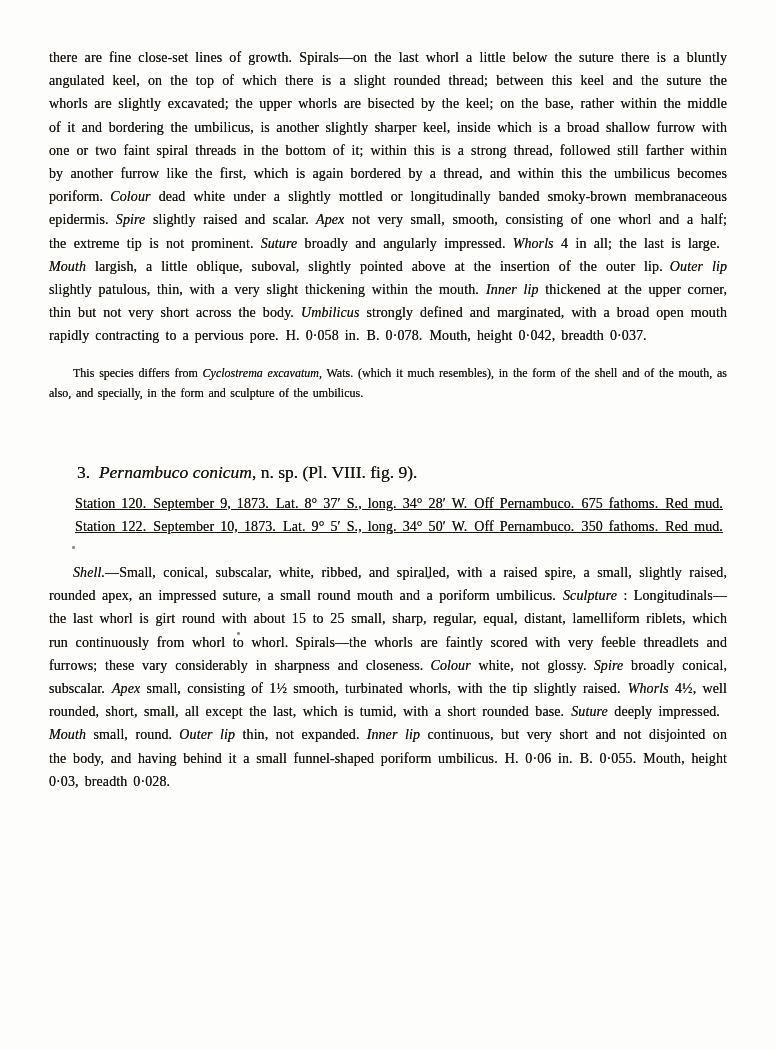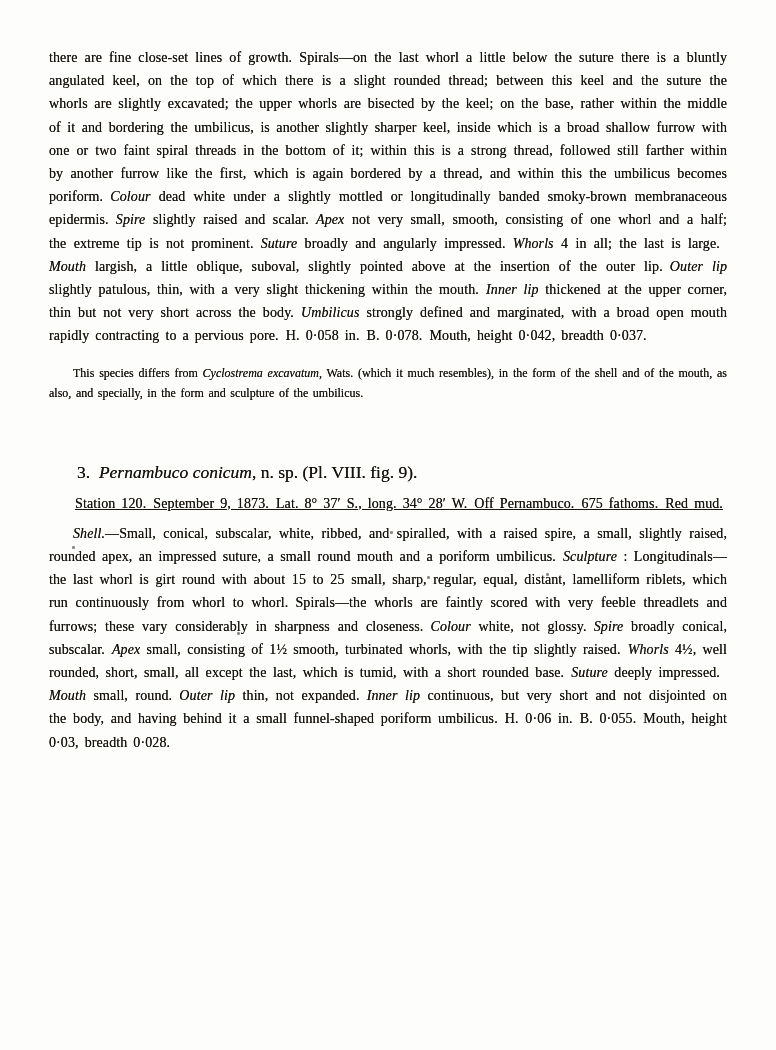--- a/index.html
+++ b/index.html
@@ -41,21 +41,21 @@
     word-spacing: 1.6px;
   }
   .species-heading {
     font-size: 17.5px; font-weight: 400;
     line-height: 22px;
     margin-top: 58px;
     text-indent: 28px;
   }
   .station { text-indent: 26px; text-decoration: underline; }
   .station-first { margin-top: 9px; }
-  .shell-para { text-indent: 24px; margin-top: 7px; }
+  .shell-para { text-indent: 24px; margin-top: 23px; }
   i { font-style: italic; }
   .speckle {
     position: absolute;
     width: 2.5px; height: 2.5px; border-radius: 50%;
     background: rgba(45, 40, 33, 0.55);
   }
 </style>
 </head>
 <body>
 
@@ -65,20 +65,21 @@
   <main>
 
     <p class="body-para"><span>there are fine close-set lines of growth. Spirals—on the last whorl a little below the suture there is a bluntly angulated keel, on the top of which there is a slight rounded thread; between this keel and the suture the whorls are slightly excavated; the upper whorls are bisected by the keel; on the base, rather within the middle of it and bordering the umbilicus, is another slightly sharper keel, inside which is a broad shallow furrow with one or two faint spiral threads in the bottom of it; within this is a strong thread, followed still farther within by another furrow like the first, which is again bordered by a thread, and within this the umbilicus becomes poriform. </span><i>Colour</i><span> dead white under a slightly mottled or longitudinally banded smoky-brown membranaceous epidermis. </span><i>Spire</i><span> slightly raised and scalar. </span><i>Apex</i><span> not very small, smooth, consisting of one whorl and a half; the extreme tip is not prominent. </span><i>Suture</i><span> broadly and angularly impressed. </span><i>Whorls</i><span> 4 in all; the last is large. </span><i>Mouth</i><span> largish, a little oblique, suboval, slightly pointed above at the insertion of the outer lip. </span><i>Outer lip</i><span> slightly patulous, thin, with a very slight thickening within the mouth. </span><i>Inner lip</i><span> thickened at the upper corner, thin but not very short across the body. </span><i>Umbilicus</i><span> strongly defined and marginated, with a broad open mouth rapidly contracting to a pervious pore. H. 0·058 in. B. 0·078. Mouth, height 0·042, breadth 0·037.</span></p>
 
     <p class="note-para"><span>This species differs from </span><i>Cyclostrema excavatum</i><span>, Wats. (which it much resembles), in the form of the shell and of the mouth, as also, and specially, in the form and sculpture of the umbilicus.</span></p>
 
     <h3 class="species-heading"><span>3. </span><i>Pernambuco conicum</i><span>, n. sp. (Pl. VIII. fig. 9).</span></h3>
 
     <p class="body-para station station-first">Station 120. September 9, 1873. Lat. 8° 37′ S., long. 34° 28′ W. Off Pernambuco. 675 fathoms. Red mud.</p>
 
+    <p class="body-para station">Station 122. September 10, 1873. Lat. 9° 5′ S., long. 34° 50′ W. Off Pernambuco. 350 fathoms. Red mud.</p>
 
     <p class="body-para shell-para"><i>Shell.</i><span>—Small, conical, subscalar, white, ribbed, and spiralled, with a raised spire, a small, slightly raised, rounded apex, an impressed suture, a small round mouth and a poriform umbilicus. </span><i>Sculpture</i><span>&nbsp;: Longitudinals—the last whorl is girt round with about 15 to 25 small, sharp, regular, equal, distant, lamelliform riblets, which run continuously from whorl to whorl. Spirals—the whorls are faintly scored with very feeble threadlets and furrows; these vary considerably in sharpness and closeness. </span><i>Colour</i><span> white, not glossy. </span><i>Spire</i><span> broadly conical, subscalar. </span><i>Apex</i><span> small, consisting of 1½ smooth, turbinated whorls, with the tip slightly raised. </span><i>Whorls</i><span> 4½, well rounded, short, small, all except the last, which is tumid, with a short rounded base. </span><i>Suture</i><span> deeply impressed. </span><i>Mouth</i><span> small, round. </span><i>Outer lip</i><span> thin, not expanded. </span><i>Inner lip</i><span> continuous, but very short and not disjointed on the body, and having behind it a small funnel-shaped poriform umbilicus. H. 0·06 in. B. 0·055. Mouth, height 0·03, breadth 0·028.</span></p>
 
   </main>
 
   <div id="speckles">
       <div class="speckle" style="left: 422px; top: 82px;"></div>
       <div class="speckle" style="left: 390px; top: 531px;"></div>
       <div class="speckle" style="left: 72px; top: 546px;"></div>
       <div class="speckle" style="left: 546px; top: 573px;"></div>

